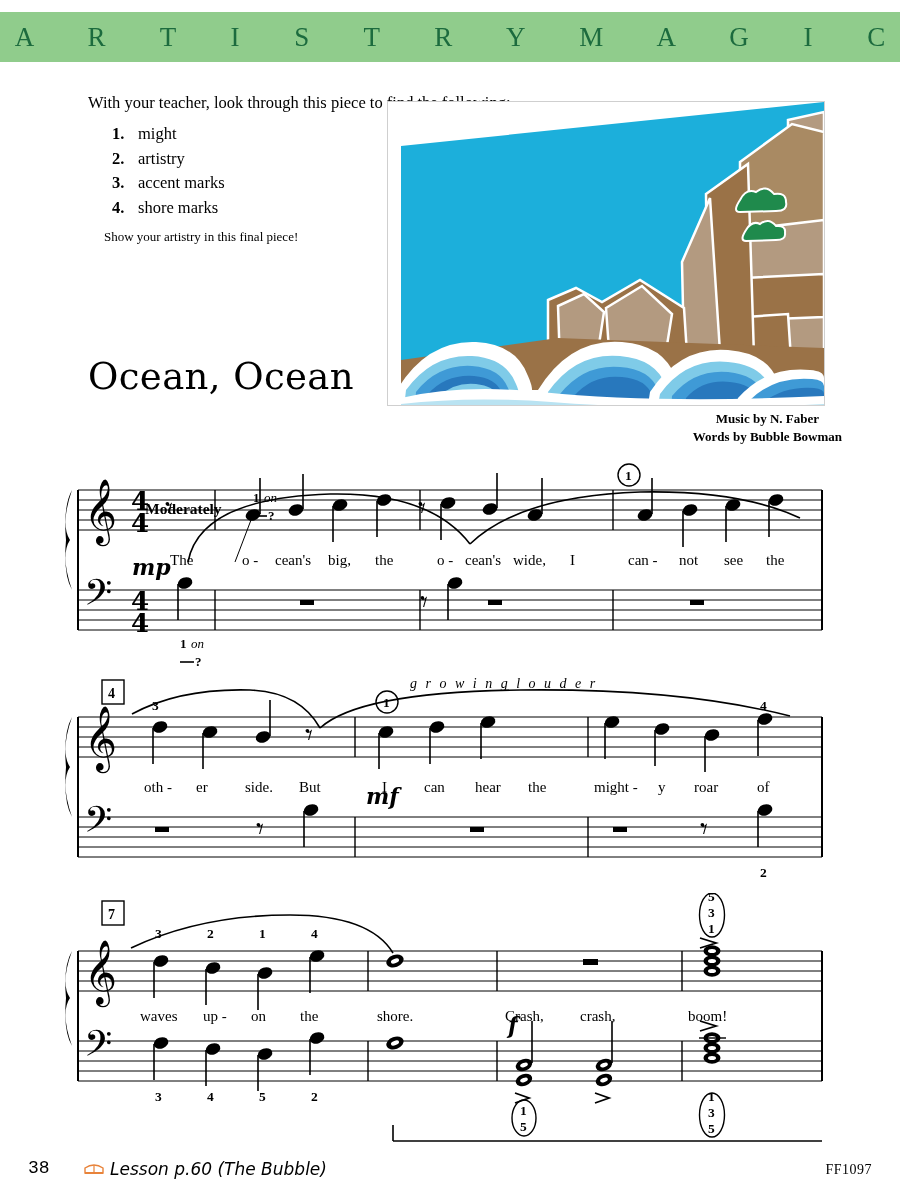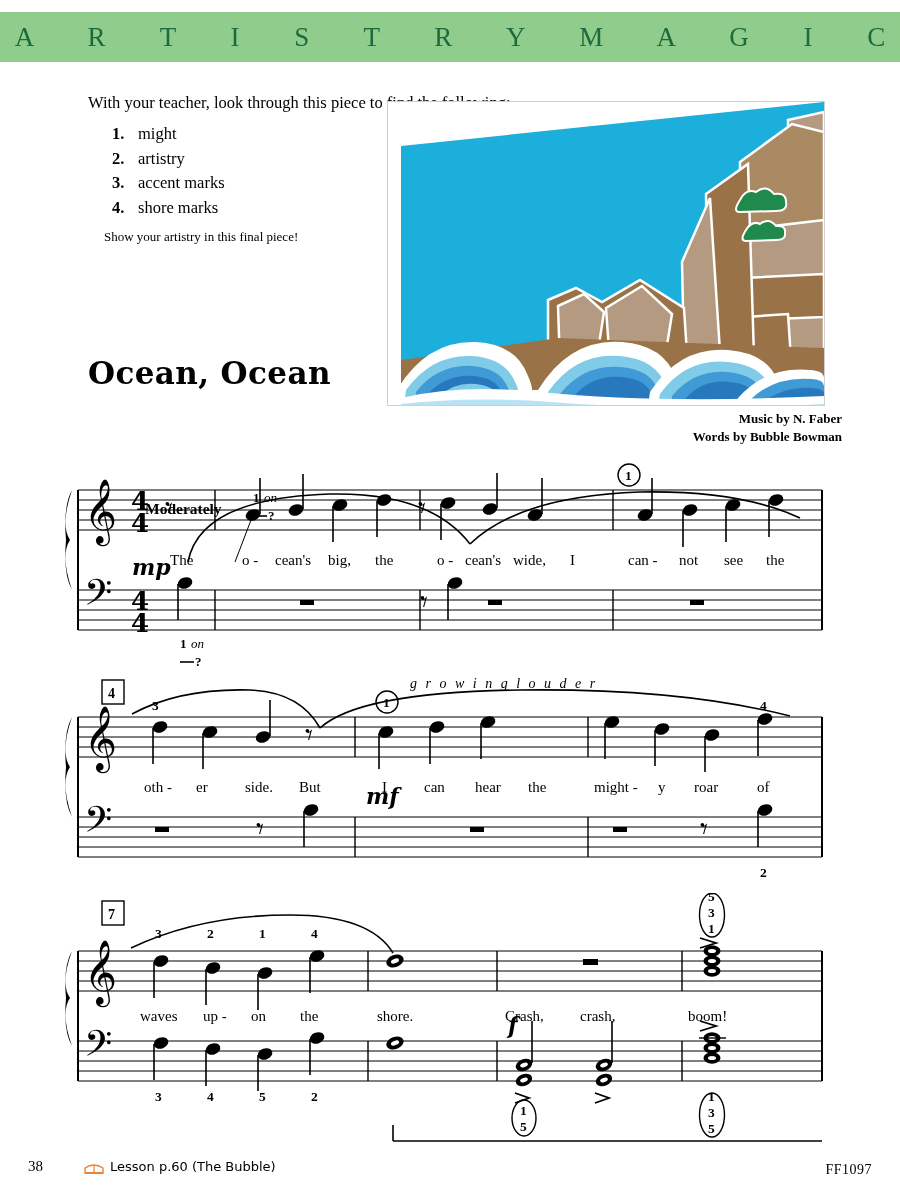--- a/index.html
+++ b/index.html
@@ -30,42 +30,42 @@
   .show-artistry{position:absolute;left:88px;top:229px;font-size:13px;margin-left:16px;}
   
   .illus{
     position:absolute;left:387px;top:101px;width:436px;height:303px;
     border:1px solid #cfcfcf;background:#fff;overflow:hidden;
   }
   .illus svg{display:block;width:100%;height:100%;}
   
   .song-title{
     position:absolute;left:88px;top:355px;
-    font-family:"DejaVu Serif",serif;font-weight:bold;
-    font-size:31px;letter-spacing:.4px;
+    font-family:"DejaVu Serif",serif;font-weight:normal;
+    font-size:37px;letter-spacing:.4px;
   }
   .credits{
-    position:absolute;right:58px;top:410px;text-align:right;
+    position:absolute;right:58px;top:410px;text-align:center;
     font-size:13px;font-weight:bold;line-height:1.35;
   }
   
   .system{position:absolute;left:0;}
   .system svg{display:block;}
   text{font-family:"Liberation Serif",serif;}
   .lyric{font-size:15px;}
   .fing{font-size:13.5px;font-weight:bold;}
   .dyn{font-family:"DejaVu Serif",serif;font-style:italic;font-weight:bold;font-size:22px;}
   .tempo{font-size:15.5px;font-weight:bold;}
   .expr{font-size:14px;font-style:italic;letter-spacing:2.5px;}
   .measnum{font-size:14px;font-weight:bold;}
   .annot-b{font-size:13px;font-weight:bold;}
   .annot-i{font-size:13px;font-style:italic;}
-  .pagenum{position:absolute;left:28px;top:1158px;font-size:15px;font-family:Liberation Serif, serif;}
+  .pagenum{position:absolute;left:28px;top:1158px;font-size:18px;font-family:Liberation Mono, monospace;}
   .book-icon{position:absolute;left:84px;top:1162px;}
-  .foot-label{position:absolute;left:110px;top:1159px;font-size:13px;font-family:"DejaVu Sans",sans-serif;}
+  .foot-label{position:absolute;left:110px;top:1159px;font-size:17px;font-family:"DejaVu Sans",sans-serif;font-style:italic;}
   .foot-code{position:absolute;right:28px;top:1162px;font-size:14px;font-family:"Liberation Serif",serif;letter-spacing:.5px;}
 </style>
 </head>
 <body>
 
 <div class="banner">
   <div class="banner-title">A R T I S T R Y   M A G I C</div>
 </div>
 
 <div class="intro">With your teacher, look through this piece to find the following:</div>

